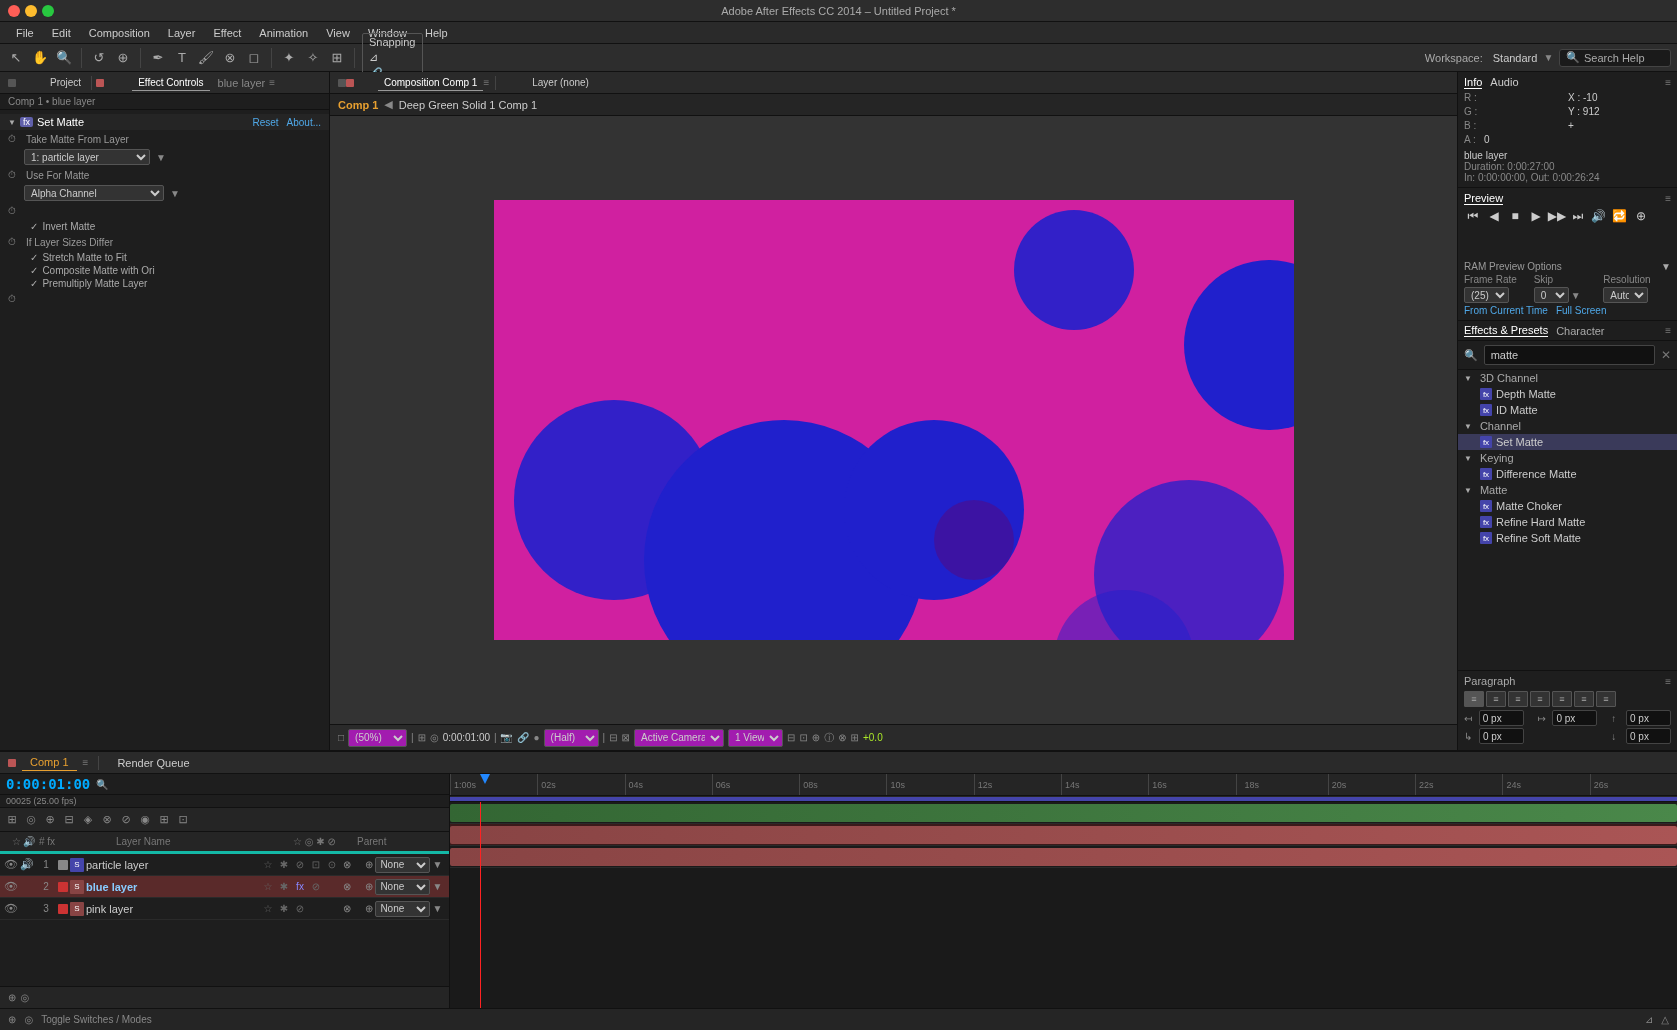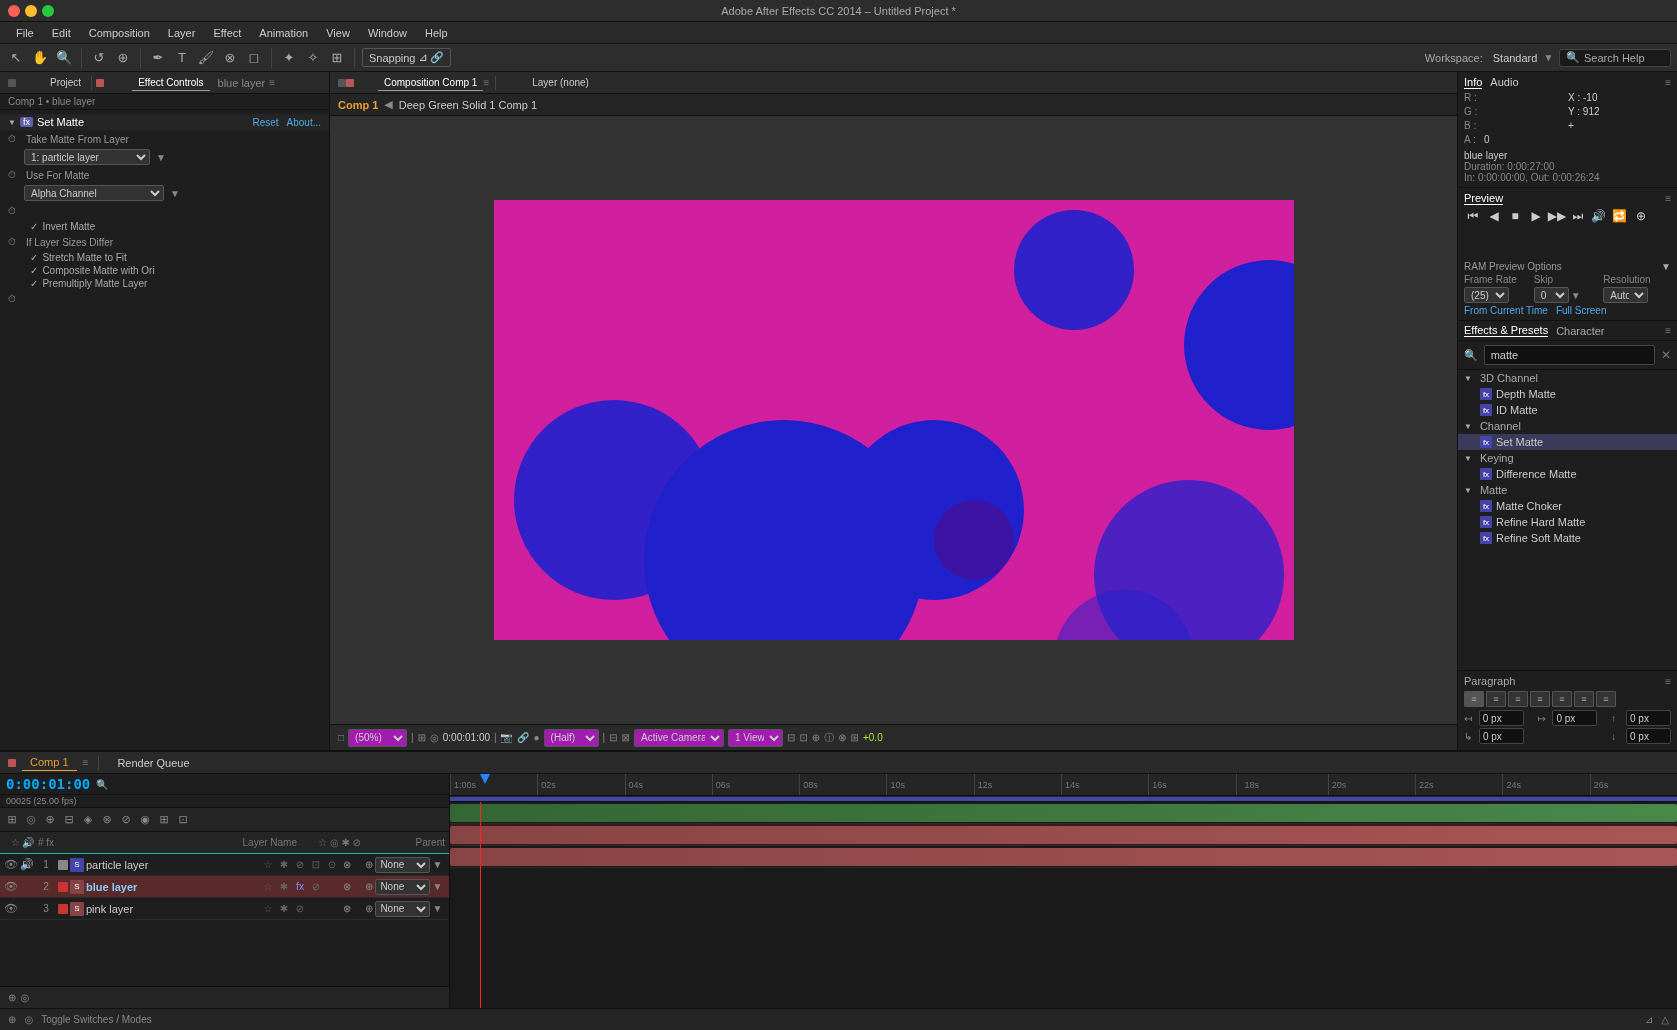--- a/index.html
+++ b/index.html
@@ -73,27 +73,28 @@
     .toolbar-icon {
       width: 20px; height: 20px;
       display: flex; align-items: center; justify-content: center;
       color: #aaaaaa;
       cursor: pointer;
       border-radius: 2px;
       font-size: 13px;
     }
     .toolbar-sep { width: 1px; height: 20px; background: #444; margin: 0 3px; }
     .toolbar-snapping {
-      display: flex; align-items: flex-end; gap: 3px;
+      display: flex; align-items: flex-start; gap: 3px;
       padding: 2px 6px;
       border: 1px solid #555;
       border-radius: 2px;
       color: #cccccc;
       font-size: 11px;
       cursor: pointer;
+      flex-direction: column;
     }
 
     
     #top-search {
       margin-left: auto;
       display: flex;
       align-items: center;
       gap: 4px;
       background: #1a1a1a;
       border: 1px solid #444;
@@ -555,26 +556,25 @@
       display: flex; align-items: center; justify-content: center;
       color: #888;
       cursor: pointer;
       font-size: 11px;
     }
     .lc-header-row {
       background: #252525;
       height: 22px;
       display: flex;
       align-items: center;
-      padding: 0 4px;
-      border-bottom: 1px solid #14b8a6;
+      padding: 0 12px;
+      border-bottom: 3px solid #14b8a6;
       font-size: 10px;
       color: #777;
       gap: 4px;
-      text-align: right;
     }
     .lc-col-name { flex: 1; padding-left: 50px; }
     .lc-col-parent { width: 80px; }
 
     .layer-row {
       display: flex;
       align-items: center;
       height: 22px;
       padding: 0 4px;
       border-bottom: 1px solid #2a2a2a;

